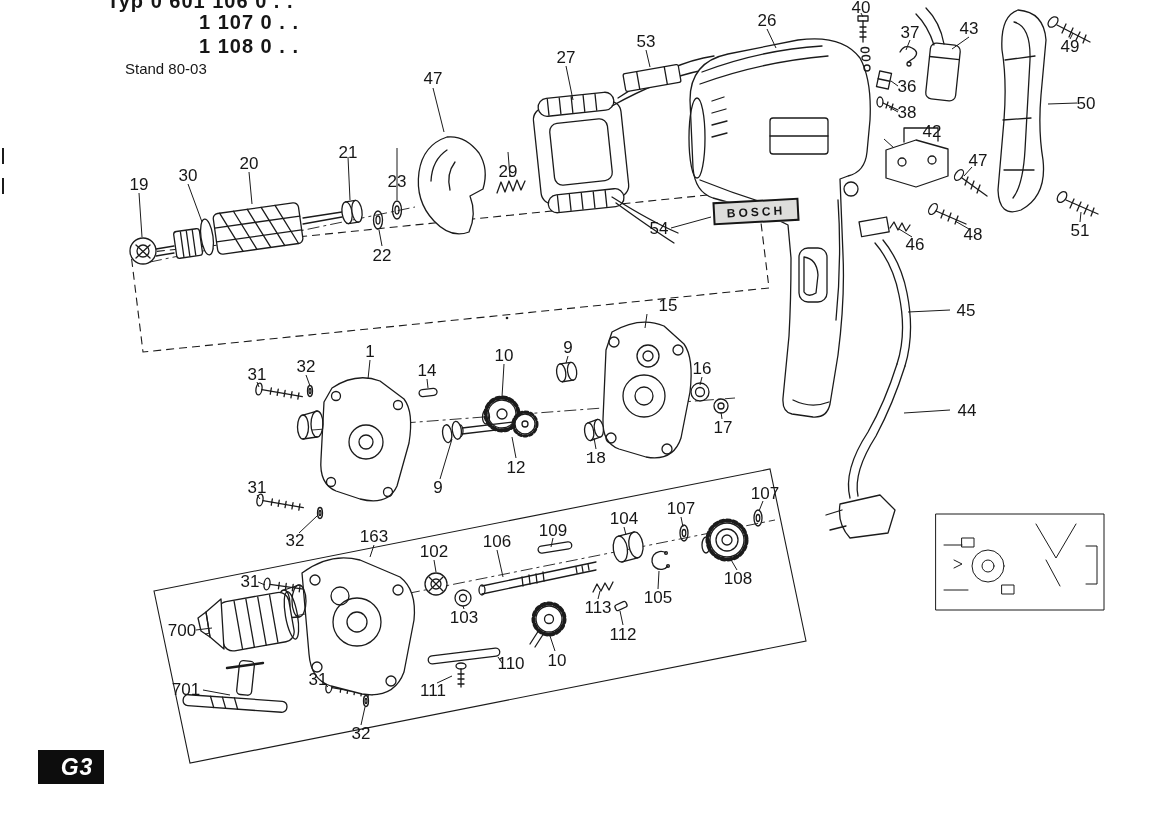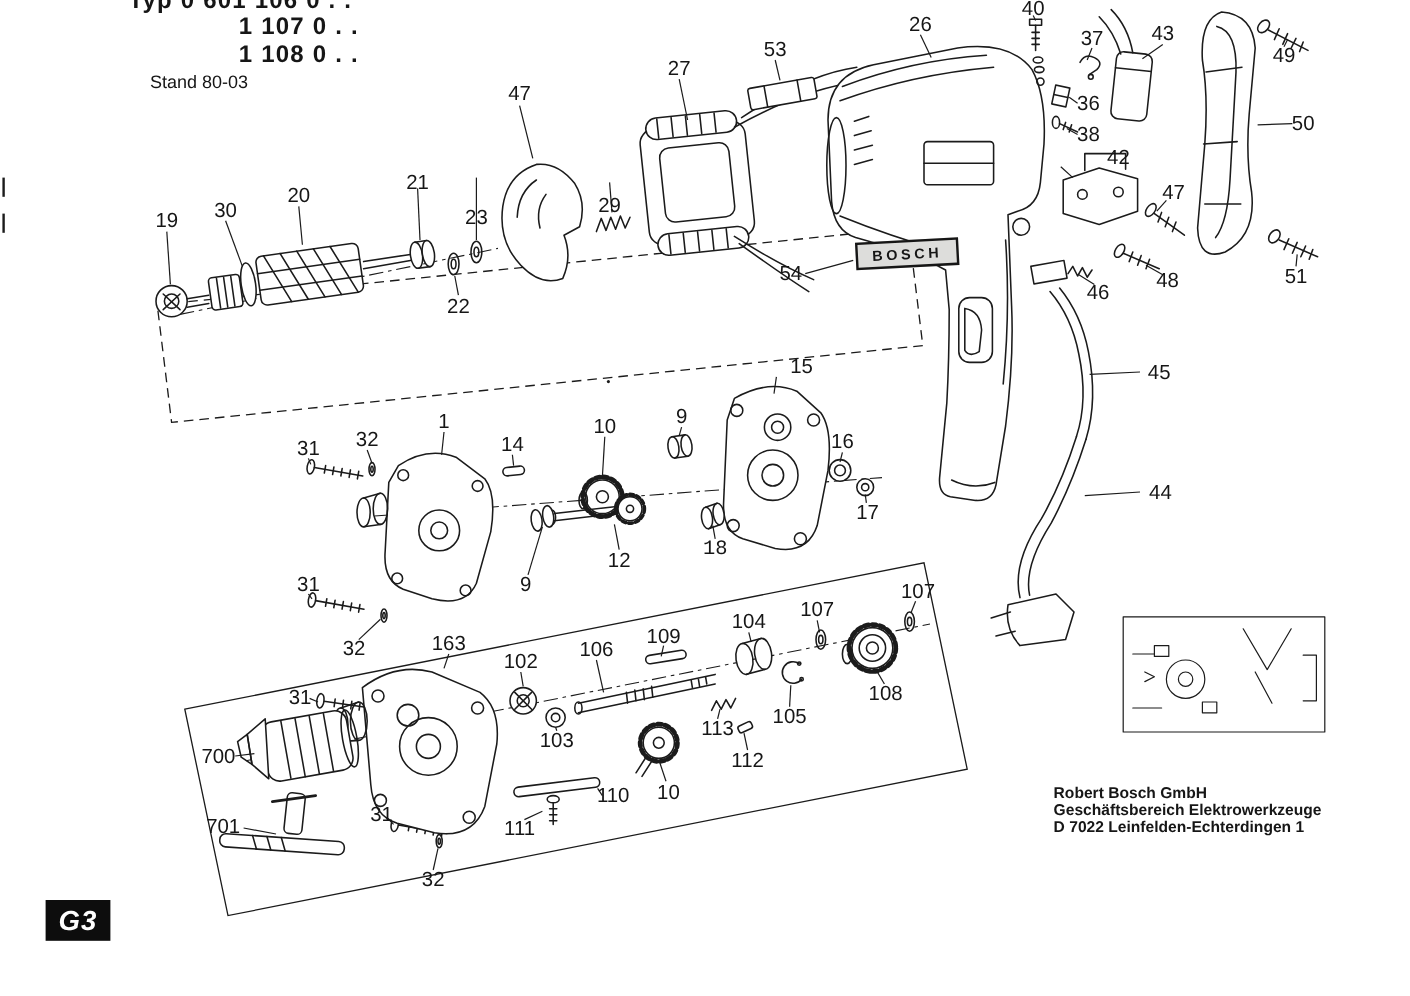--- a/index.html
+++ b/index.html
@@ -24,21 +24,21 @@
   .l1 { left:107px; top:-10px; }
   .l2 { left:199px; top:11px; }
   .l3 { left:199px; top:35px; }
   .stand { position:absolute; left:113px; top:60px; font-size:15px;margin-left:12px; }
 
   .bosch-plate { position:absolute; left:713px; top:200px; width:82px; height:19px; border:2px solid #161616;
                  background:#dddddb; display:flex; align-items:center; justify-content:center;
                  font-size:12px; font-weight:bold; letter-spacing:3px; transform:rotate(-3deg); }
   .g3 { position:absolute; left:38px; top:750px; width:54px; height:34px; background:#0d0d0d; color:#fff;
         display:flex; align-items:center; justify-content:center; font-size:23px; font-weight:bold;
-        font-style:italic; letter-spacing:1px; }
+        font-style:italic; letter-spacing:1px;padding-left:12px; }
   .footer { position:absolute; left:878px; top:648px; font-size:12.5px; line-height:13.5px; }
   .company { margin-top:6px; font-weight:bold; font-size:13px; line-height:14px; }
 </style>
 </head>
 <body>
 
 <div class="page">
 
   <svg class="drawing" width="1175" height="830" viewBox="0 0 1175 830">
     <defs>
@@ -556,19 +556,14 @@
   <div class="type-line l1">Typ 0 601 106 0 . .</div>
   <div class="type-line l2">1 107 0 . .</div>
   <div class="type-line l3">1 108 0 . .</div>
   <div class="stand">Stand 80-03</div>
 
   <div class="bosch-plate">BOSCH</div>
 
   <div class="g3">G3</div>
 
   <div class="footer">
-    <div class="company">
-        <div>Robert Bosch GmbH</div>
-        <div>Geschäftsbereich Elektrowerkzeuge</div>
-        <div>D 7022 Leinfelden-Echterdingen 1</div>
-      </div>
   </div>
 </div>
 
 </body></html>

